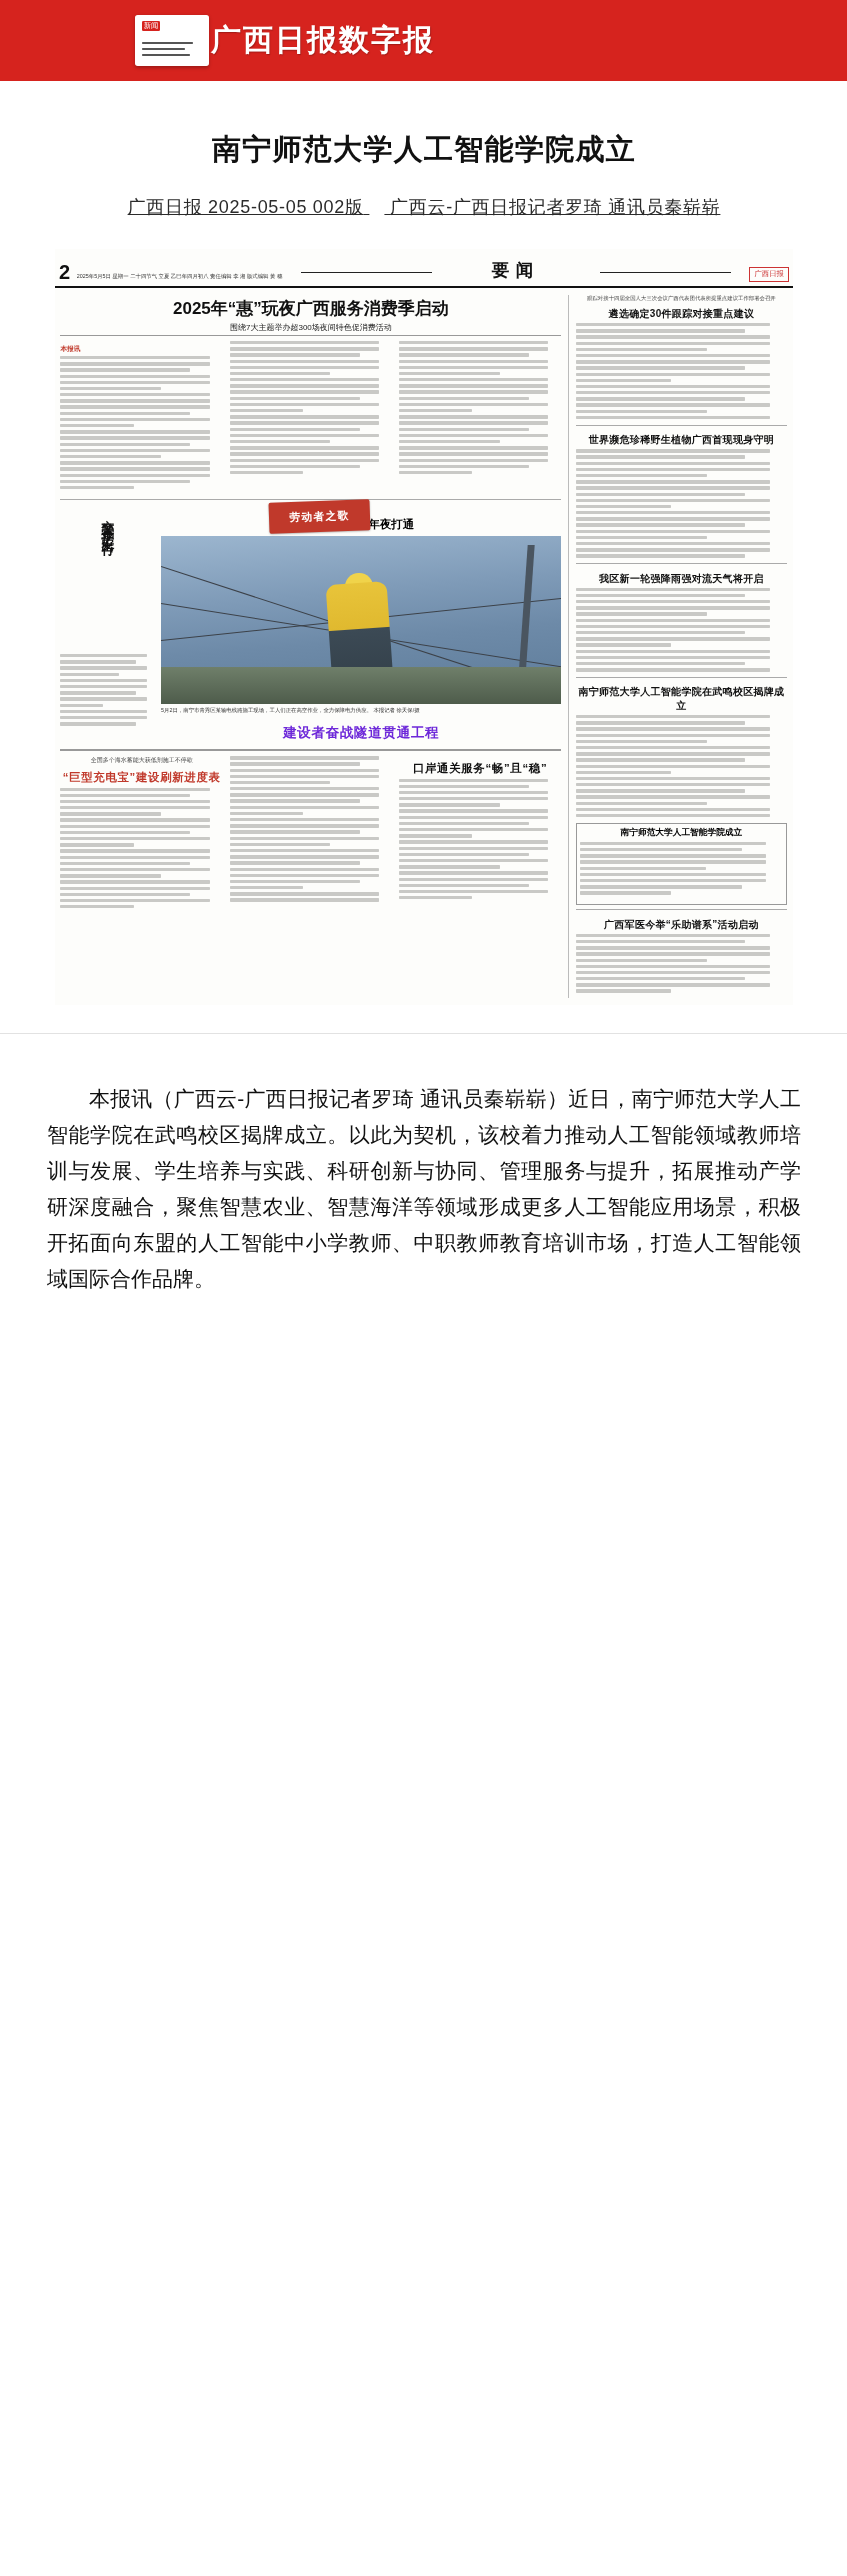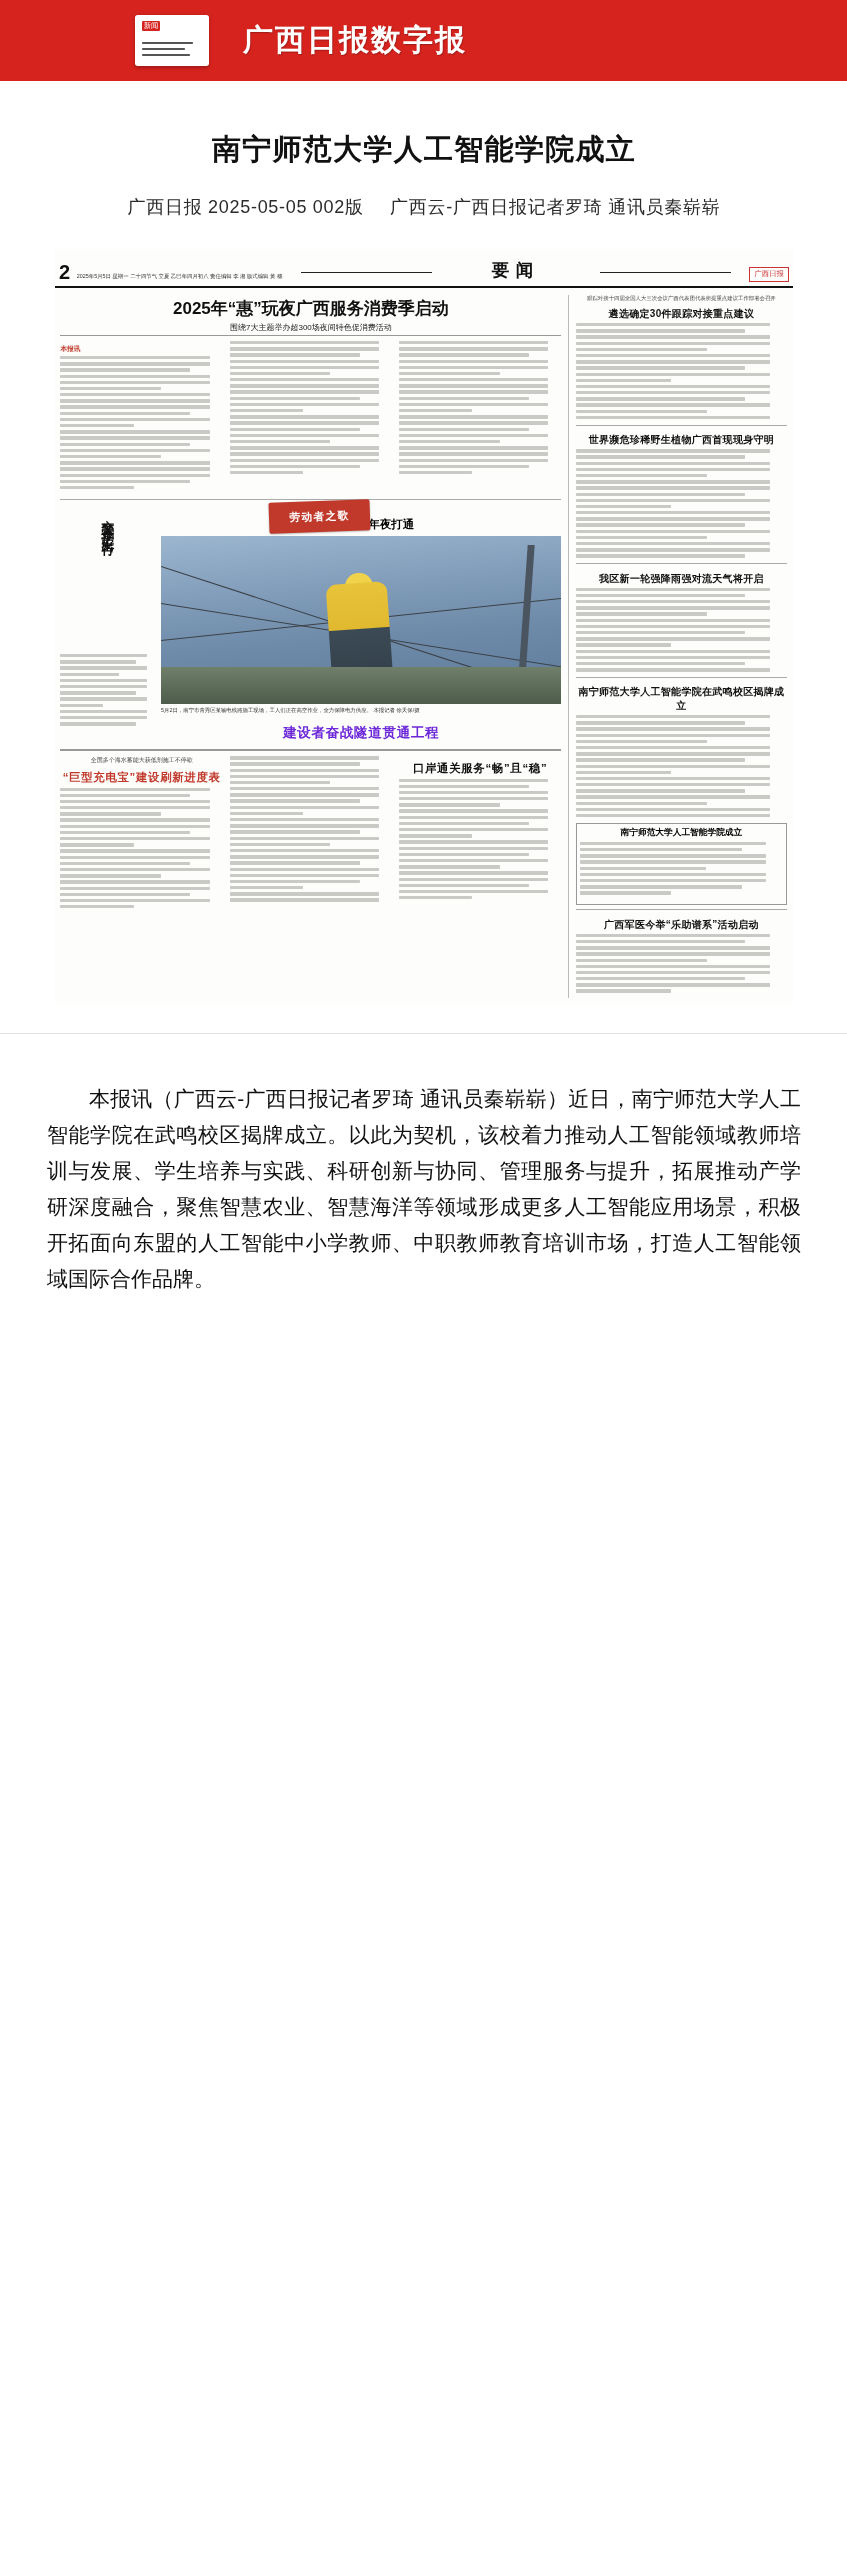--- a/index.html
+++ b/index.html
@@ -29,21 +29,21 @@
     width: 74px;
     height: 51px;
     background: #ffffff;
     border: 2px solid #ffffff;
     border-radius: 2.7px;
     position: relative;
     display: flex;
     flex-direction: column;
     justify-content: center;
     padding: 4px 5.4px;
-    margin-right: 34px;
+    margin-right: 2px;
     box-shadow: 0 1.3px 3.4px rgba(0,0,0,.25);
   }
   .banner-icon .news-tag {
     position: absolute;
     top: 4px; left: 4.7px;
     background: #d6231e;
     color: #fff;
     font-size: 7.4px;
     line-height: 8.7px;
     padding: 0.7px 2px;
@@ -82,20 +82,21 @@
     color: #111;
     letter-spacing: 1.3px;
     line-height: 1.3;
   }
   .byline {
     margin-top: 24px;
     font-size: 18px;
     color: #2b2b2b;
     line-height: 1.6;
     letter-spacing: 0.7px;
+    text-decoration: underline;
   }
   .byline .sep { display: inline-block; width: 15px; }
 
   
   .paper-wrap {
     margin: 27px auto 0 auto;
     width: 738px;
     background: #fdfdfb;
     padding: 0 0 6.7px 0;
   }

